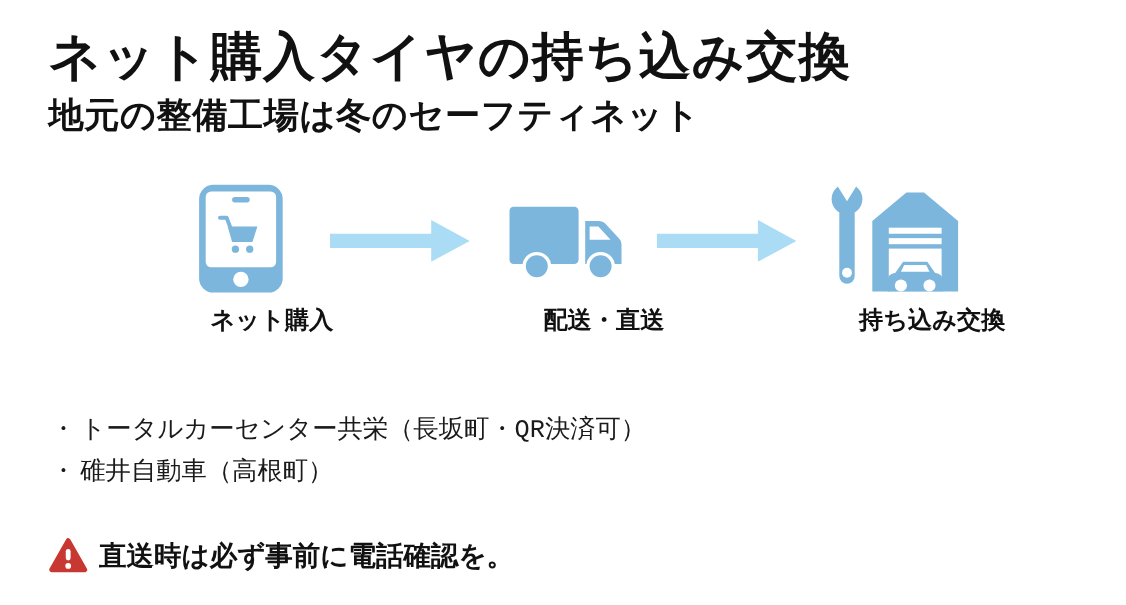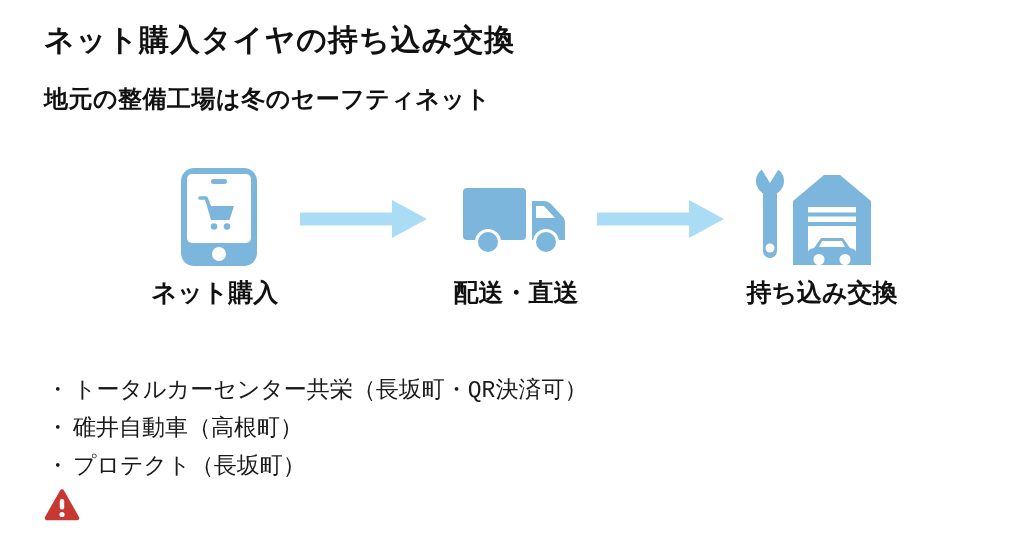--- a/index.html
+++ b/index.html
@@ -10,38 +10,38 @@
     --bg:#FFFFFF;
   }
   *{margin:0;padding:0;box-sizing:border-box;}
   html,body{background:#fff;}
   body{font-family:"Liberation Sans","DejaVu Sans",sans-serif;color:var(--text);}
   .canvas{
     position:relative;width:1024px;height:550px;background:var(--bg);overflow:hidden;
   }
   .title{
     position:absolute;left:44px;top:20px;
-    font-size:30px;font-weight:900;letter-spacing:1px;color:var(--text);
+    font-size:47px;font-weight:900;letter-spacing:1px;color:var(--text);
     white-space:nowrap;
   }
   .subtitle{
     position:absolute;left:44px;top:83px;
-    font-size:24px;font-weight:800;letter-spacing:0.5px;color:var(--text);
+    font-size:32px;font-weight:800;letter-spacing:0.5px;color:var(--text);
     white-space:nowrap;
   }
   .flow{position:absolute;left:0;top:0;width:1024px;height:320px;}
   .flow-icon{position:absolute;}
   .icon-phone{left:180px;top:167px;width:78px;height:100px;}
   .arrow1{left:300px;top:197px;width:128px;height:44px;}
   .icon-truck{left:463px;top:186px;width:106px;height:70px;}
   .arrow2{left:597px;top:197px;width:128px;height:44px;}
   .icon-garage{left:753px;top:165px;width:126px;height:102px;}
   .step-label{
     position:absolute;top:276px;height:32px;
-    font-size:25px;font-weight:800;text-align:center;color:var(--text);
+    font-size:22px;font-weight:800;text-align:right;color:var(--text);
     white-space:nowrap;
   }
   .label-1{left:127px;width:176px;}
   .label-2{left:428px;width:176px;}
   .label-3{left:730px;width:184px;}
   .shops-header{
     position:absolute;left:44px;top:340px;
     font-size:23px;font-weight:400;color:#1a1a1a;white-space:nowrap;
   }
   .shop-item{
@@ -132,27 +132,25 @@
     <div class="step-label label-2">配送・直送</div>
   </div>
 
 
   <div class="shop-item item-0">
     <span class="bullet">・</span><span>トータルカーセンター共栄（長坂町・QR決済可）</span>
   </div>
   <div class="shop-item item-1">
     <span class="bullet">・</span><span>碓井自動車（高根町）</span>
   </div>
-  <div class="shop-item item-2">
-    <span class="bullet">・</span><span>プロテクト（長坂町）</span>
-  </div>
 
   <div class="warning">
     <span>
       <svg width="36" height="34" viewBox="0 0 36 34" xmlns="http://www.w3.org/2000/svg">
         <path d="M18 3.5 L33 30 H3 Z" fill="#C63831" stroke="#C63831" stroke-width="4.5" stroke-linejoin="round"></path>
         <rect x="15.8" y="11" width="4.4" height="10.5" rx="2.2" fill="#FFFFFF"></rect>
         <circle cx="18" cy="26.5" r="2.6" fill="#FFFFFF"></circle>
       </svg>
     </span>
+    <span class="warning-text">直送時は必ず事前に電話確認を。</span>
   </div>
 
 </div>
 
 </body></html>

